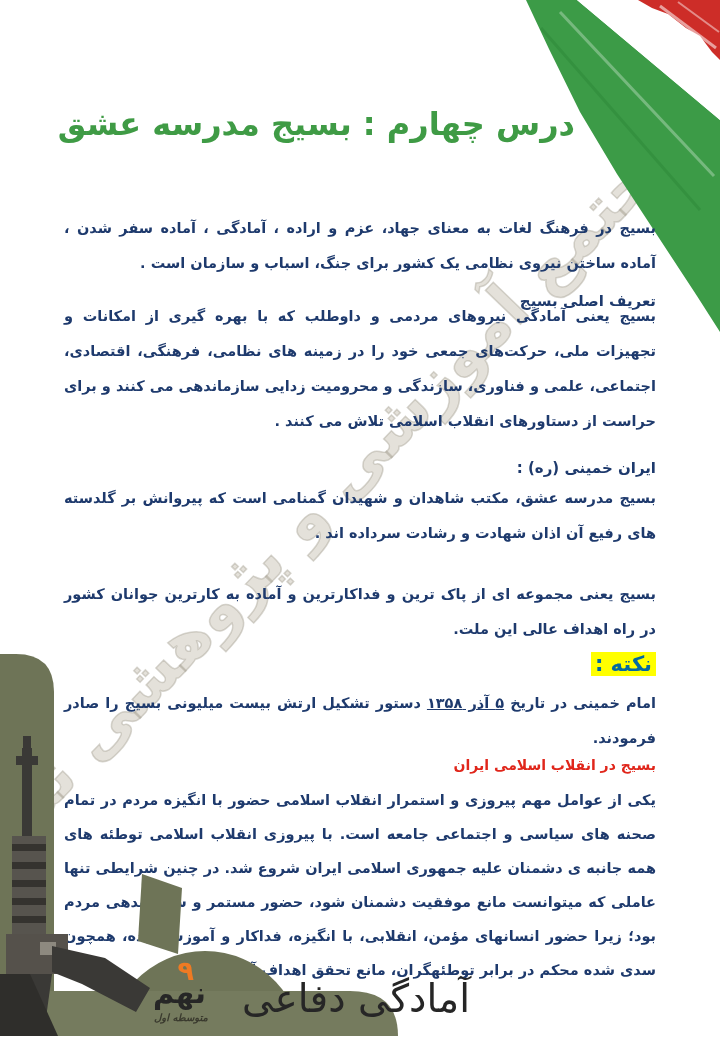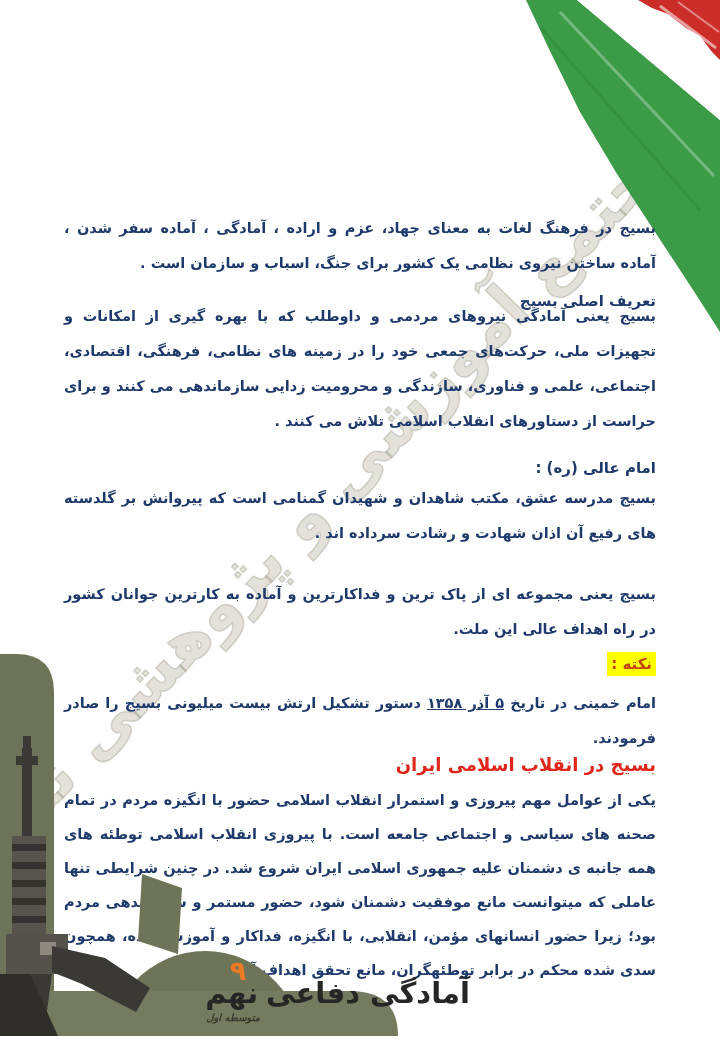--- a/index.html
+++ b/index.html
@@ -24,34 +24,34 @@
     color:#3f9b45;font-size:32px;font-weight:800;line-height:1.4;text-align:right;
   }
   .sec-h{color:#1e3a6d;font-size:15px;font-weight:700;line-height:30px;text-align:right;}
   .sec-b{color:#1e3a6d;font-size:14.5px;font-weight:700;line-height:35px;
          text-align:justify;text-align-last:right;}
   .t-h1{top:183px;} .t-p1{top:211px;}
   .t-h2{top:286px;text-align:right;} .t-p2{top:299px;}
   .t-h3{top:453px;} .t-p3{top:481px;}
   .t-h4{top:549px;} .t-p4{top:577px;}
   .t-note{top:652px;}
-  .note-chip{display:inline-block;background:#ffff00;color:#c2410c;
-             font-size:15px;font-weight:700;line-height:24px;padding:0 4px;}
+  .note-chip{display:inline-block;background:#ffff00;color:#0369a1;
+             font-size:21px;font-weight:700;line-height:24px;padding:0 4px;}
   .t-p5{top:686px;}
   .date-u{text-decoration:underline;font-weight:800;}
-  .t-redh{top:750px;color:#e0261b;font-size:18px;font-weight:800;line-height:30px;text-align:right;}
+  .t-redh{top:750px;color:#e0261b;font-size:14px;font-weight:800;line-height:30px;text-align:right;}
   .t-p6{top:783px;line-height:34px;}
   
   .illustration{position:absolute;left:0;bottom:0;z-index:5;pointer-events:none;}
   
   .logo{
     position:absolute;top:976px;right:250px;z-index:6;direction:rtl;
     display:flex;align-items:flex-start;gap:8px;color:#262626;
   }
-  .logo-main{font-size:29px;font-weight:700;white-space:nowrap;line-height:1.2;}
+  .logo-main{font-size:39px;font-weight:400;white-space:nowrap;line-height:1.2;margin-left:28px;}
   .logo-grade{position:relative;font-size:29px;font-weight:800;white-space:nowrap;line-height:1.2;}
   .logo-nine{
     position:absolute;top:-19px;right:12px;color:#ee7a23;
     font-size:27px;font-weight:800;line-height:1;
   }
   .logo-sub{
     position:absolute;top:36px;right:-2px;font-size:10px;font-weight:700;
     color:#3a3a2e;white-space:nowrap;font-style:italic;
   }
 </style>
@@ -67,27 +67,28 @@
       <line x1="541" y1="28" x2="700" y2="210" stroke="rgba(46,138,58,0.6)" stroke-width="3"></line>
       <polygon points="577,0 640,0 720,74 720,120" fill="#ffffff"></polygon>
       <polygon points="638,0 720,0 720,60 712,52 700,36 686,28 668,14 652,8" fill="#cd2d28"></polygon>
       <line x1="660" y1="6" x2="716" y2="48" stroke="rgba(255,255,255,0.55)" stroke-width="3"></line>
       <line x1="678" y1="2" x2="719" y2="32" stroke="rgba(255,255,255,0.45)" stroke-width="2"></line>
     </svg>
   </div>
 
   <div class="watermark">مجتمع آموزشی و پژوهشی نمین</div>
 
+  <div class="blk title">درس چهارم : بسیج مدرسه عشق</div>
 
   <div class="blk sec-b t-p1">بسیج در فرهنگ لغات به معنای جهاد، عزم و اراده ، آمادگی ، آماده سفر شدن ، آماده ساختن نیروی نظامی یک کشور برای جنگ، اسباب و سازمان است .</div>
 
   <div class="blk sec-h t-h2">تعریف اصلی بسیج</div>
   <div class="blk sec-b t-p2">بسیج یعنی آمادگی نیروهای مردمی و داوطلب که با بهره گیری از امکانات و تجهیزات ملی، حرکت‌های جمعی خود را در زمینه های نظامی، فرهنگی، اقتصادی، اجتماعی، علمی و فناوری، سازندگی و محرومیت زدایی سازماندهی می کنند و برای حراست از دستاورهای انقلاب اسلامی تلاش می کنند .</div>
 
-  <div class="blk sec-h t-h3">امام عالی (ره) :</div>
+  <div class="blk sec-h t-h3">ایران خمینی (ره) :</div>
   <div class="blk sec-b t-p3">بسیج مدرسه عشق، مکتب شاهدان و شهیدان گمنامی است که پیروانش بر گلدسته های رفیع آن اذان شهادت و رشادت سرداده اند .</div>
 
   <div class="blk sec-b t-p4">بسیج یعنی مجموعه ای از پاک ترین و فداکارترین و آماده به کارترین جوانان کشور در راه اهداف عالی این ملت.</div>
 
   <div class="blk t-note">
     <span class="note-chip">نکته :</span>
   </div>
   <div class="blk sec-b t-p5"><span>امام خمینی در تاریخ </span><span class="date-u">۵ آذر ۱۳۵۸</span><span> دستور تشکیل ارتش بیست میلیونی بسیج را صادر فرمودند.</span></div>
 
   <div class="blk t-redh">بسیج در انقلاب اسلامی ایران</div>

